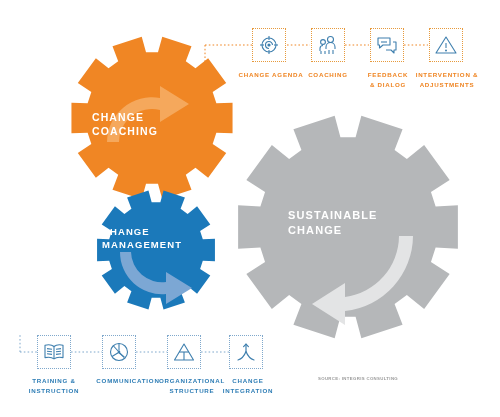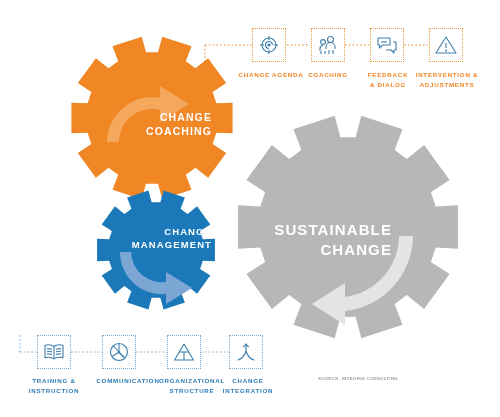--- a/index.html
+++ b/index.html
@@ -13,31 +13,31 @@
     position: relative;
     width: 500px; height: 417px;
     background: #ffffff;
   }
   svg.layer {
     position: absolute; top: 0; left: 0;
     width: 500px; height: 417px;
   }
   .gear-label {
     position: absolute;
-    text-align: right;
+    text-align: left;
     color: #ffffff;
     font-weight: 600;
     letter-spacing: 1.1px;
     line-height: 1.35;
     pointer-events: none;
     white-space: pre-line;
   }
   #lbl-coaching { left: 92px; top: 110px; width: 120px; font-size: 10.5px; }
   #lbl-mgmt     { left: 102px; top: 226px; width: 110px; font-size: 9.5px; }
-  #lbl-sustain  { left: 272px; top: 208px; width: 120px; font-size: 15px; margin-top: 12px; }
+  #lbl-sustain  { left: 288px; top: 208px; width: 120px; font-size: 11px; }
 
   .icon-box {
     position: absolute;
     width: 34px; height: 34px;
   }
   .icon-box .frame {
     position: absolute; inset: 0;
     border: 1px dotted #e79a3c;
   }
   .icon-box.blue .frame { border-color: #7fa8cc; }

